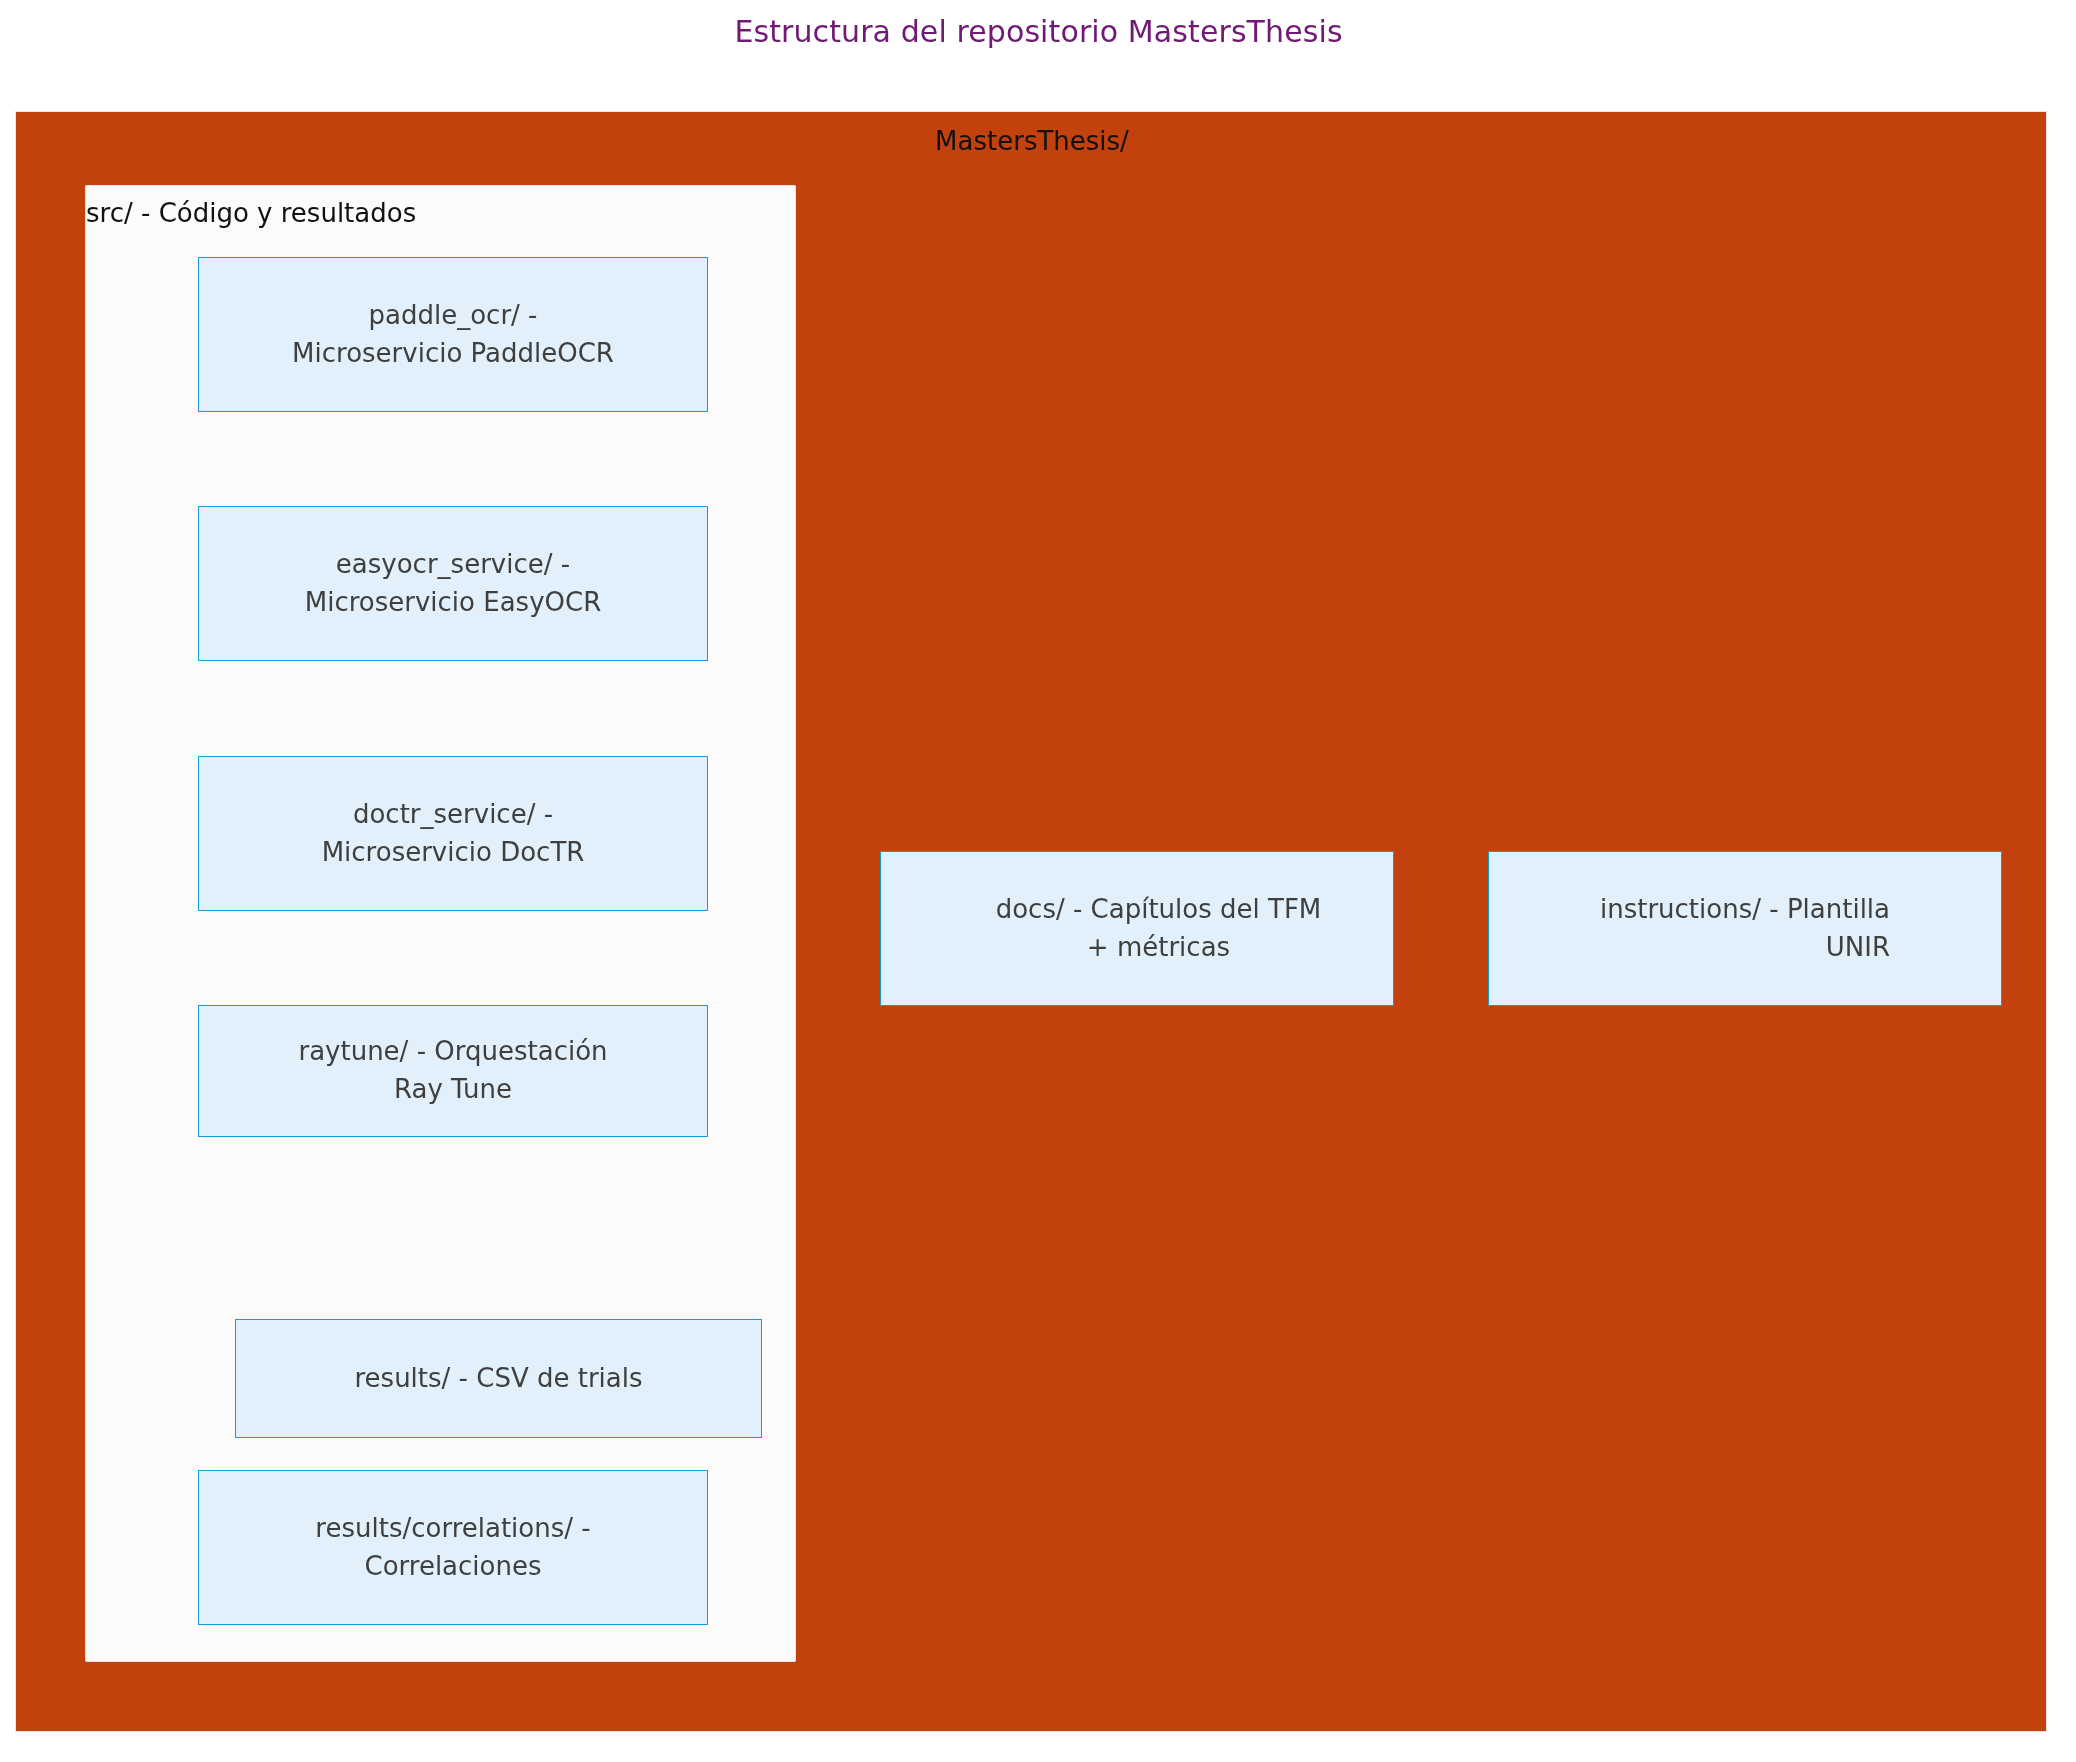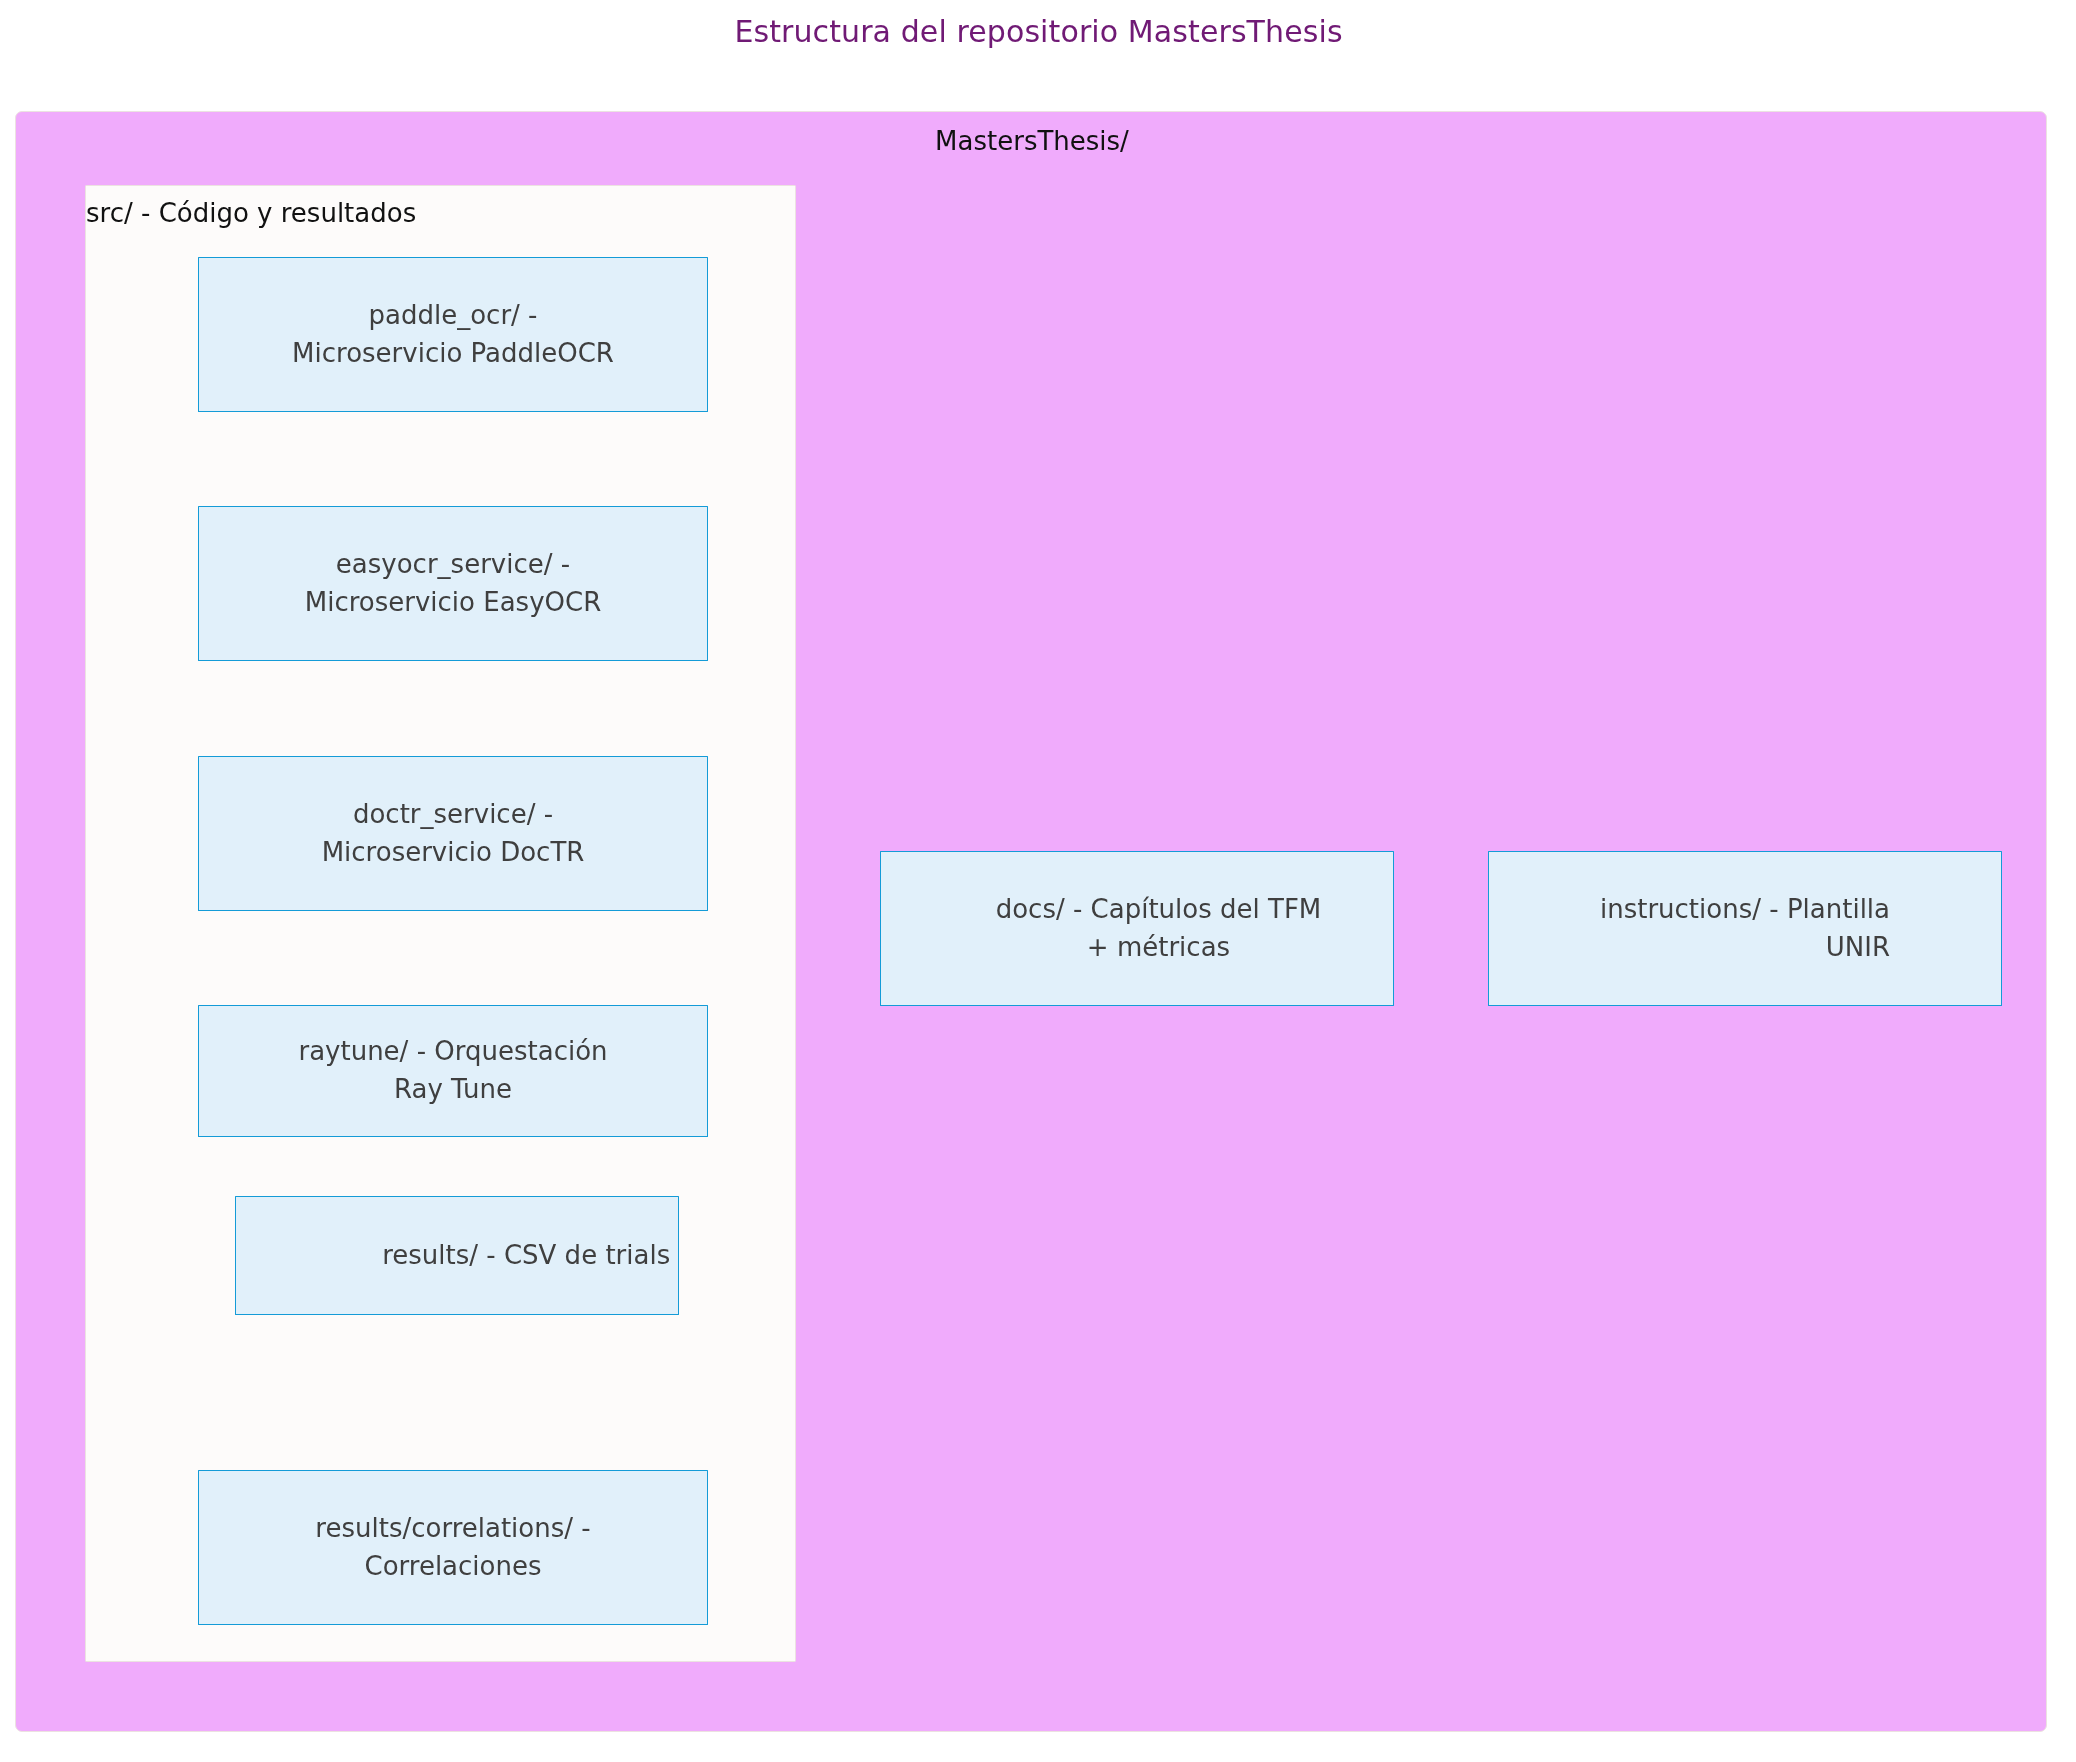--- a/index.html
+++ b/index.html
@@ -31,23 +31,23 @@
   }
 
   
   .cluster-root {
     position: absolute;
     left: 15px;
     top: 111px;
     width: 2032px;
     height: 1621px;
     box-sizing: border-box;
-    background: #f0abfc;
+    background: #c2410c;
     border: 1.3px solid #ece2e1;
-    border-radius: 7px;
+    border-radius: 1px;
   }
   .cluster-root-label {
     position: absolute;
     left: 0;
     top: 13.6px;
     width: 2032px;
     text-align: center;
     font-size: 26px;
     font-weight: 400;
     color: #111111;
@@ -97,21 +97,21 @@
     line-height: 1.45;
     white-space: pre-line;
     padding: 0 7.8px;
   }
 
   
   .n-paddle      { left: 112px; top: 71px;  width: 510px; height: 155px; }
   .n-easyocr     { left: 112px; top: 320px;  width: 510px; height: 155px; }
   .n-doctr       { left: 112px; top: 570px;  width: 510px; height: 155px; }
   .n-raytune     { left: 112px; top: 819px; width: 510px; height: 132px; }
-  .n-results     { left: 149px; top: 1010px; width: 444px; height: 119px; justify-content: flex-end; }
+  .n-results     { left: 149px; top: 1133px; width: 527px; height: 119px; }
   .n-correlations{ left: 112px; top: 1284px; width: 510px; height: 155px; }
 
   
   .n-docs        { left: 864px; top: 739px; width: 514px; height: 155px; }
   .n-instructions{ left: 823px; top: 739px; width: 514px; height: 155px; }
 </style>
 </head>
 <body>
 
 <div class="diagram-title">Estructura del repositorio MastersThesis</div>

